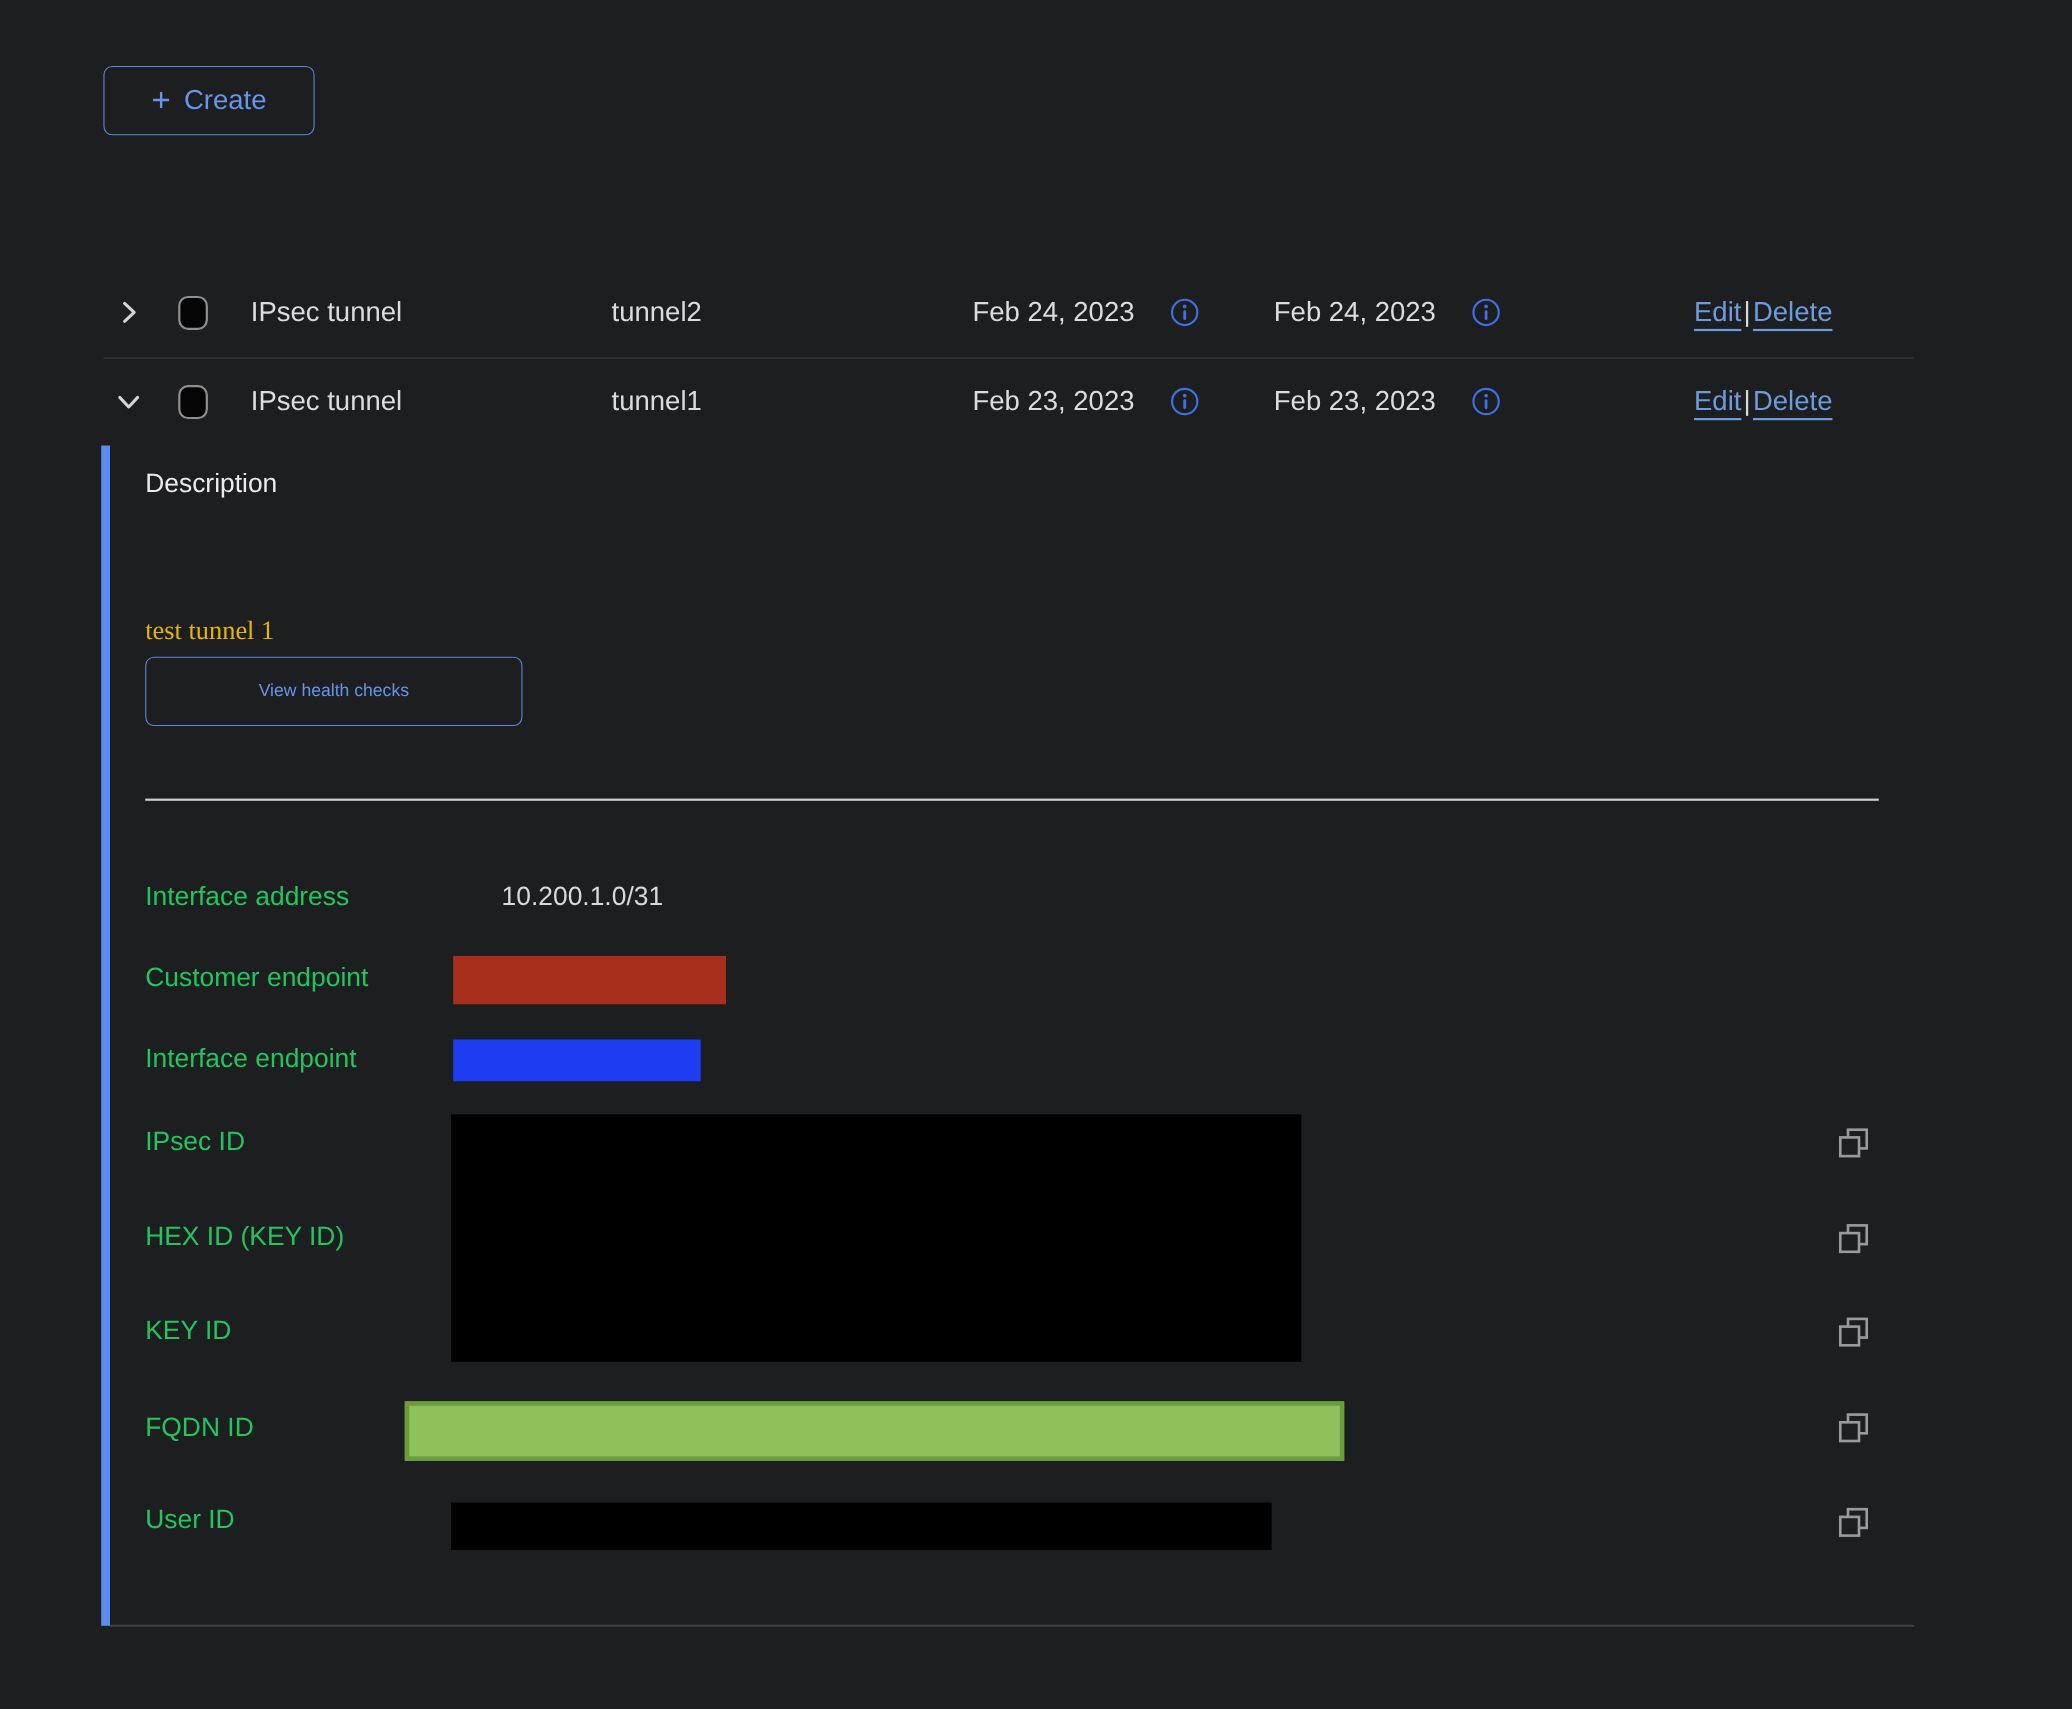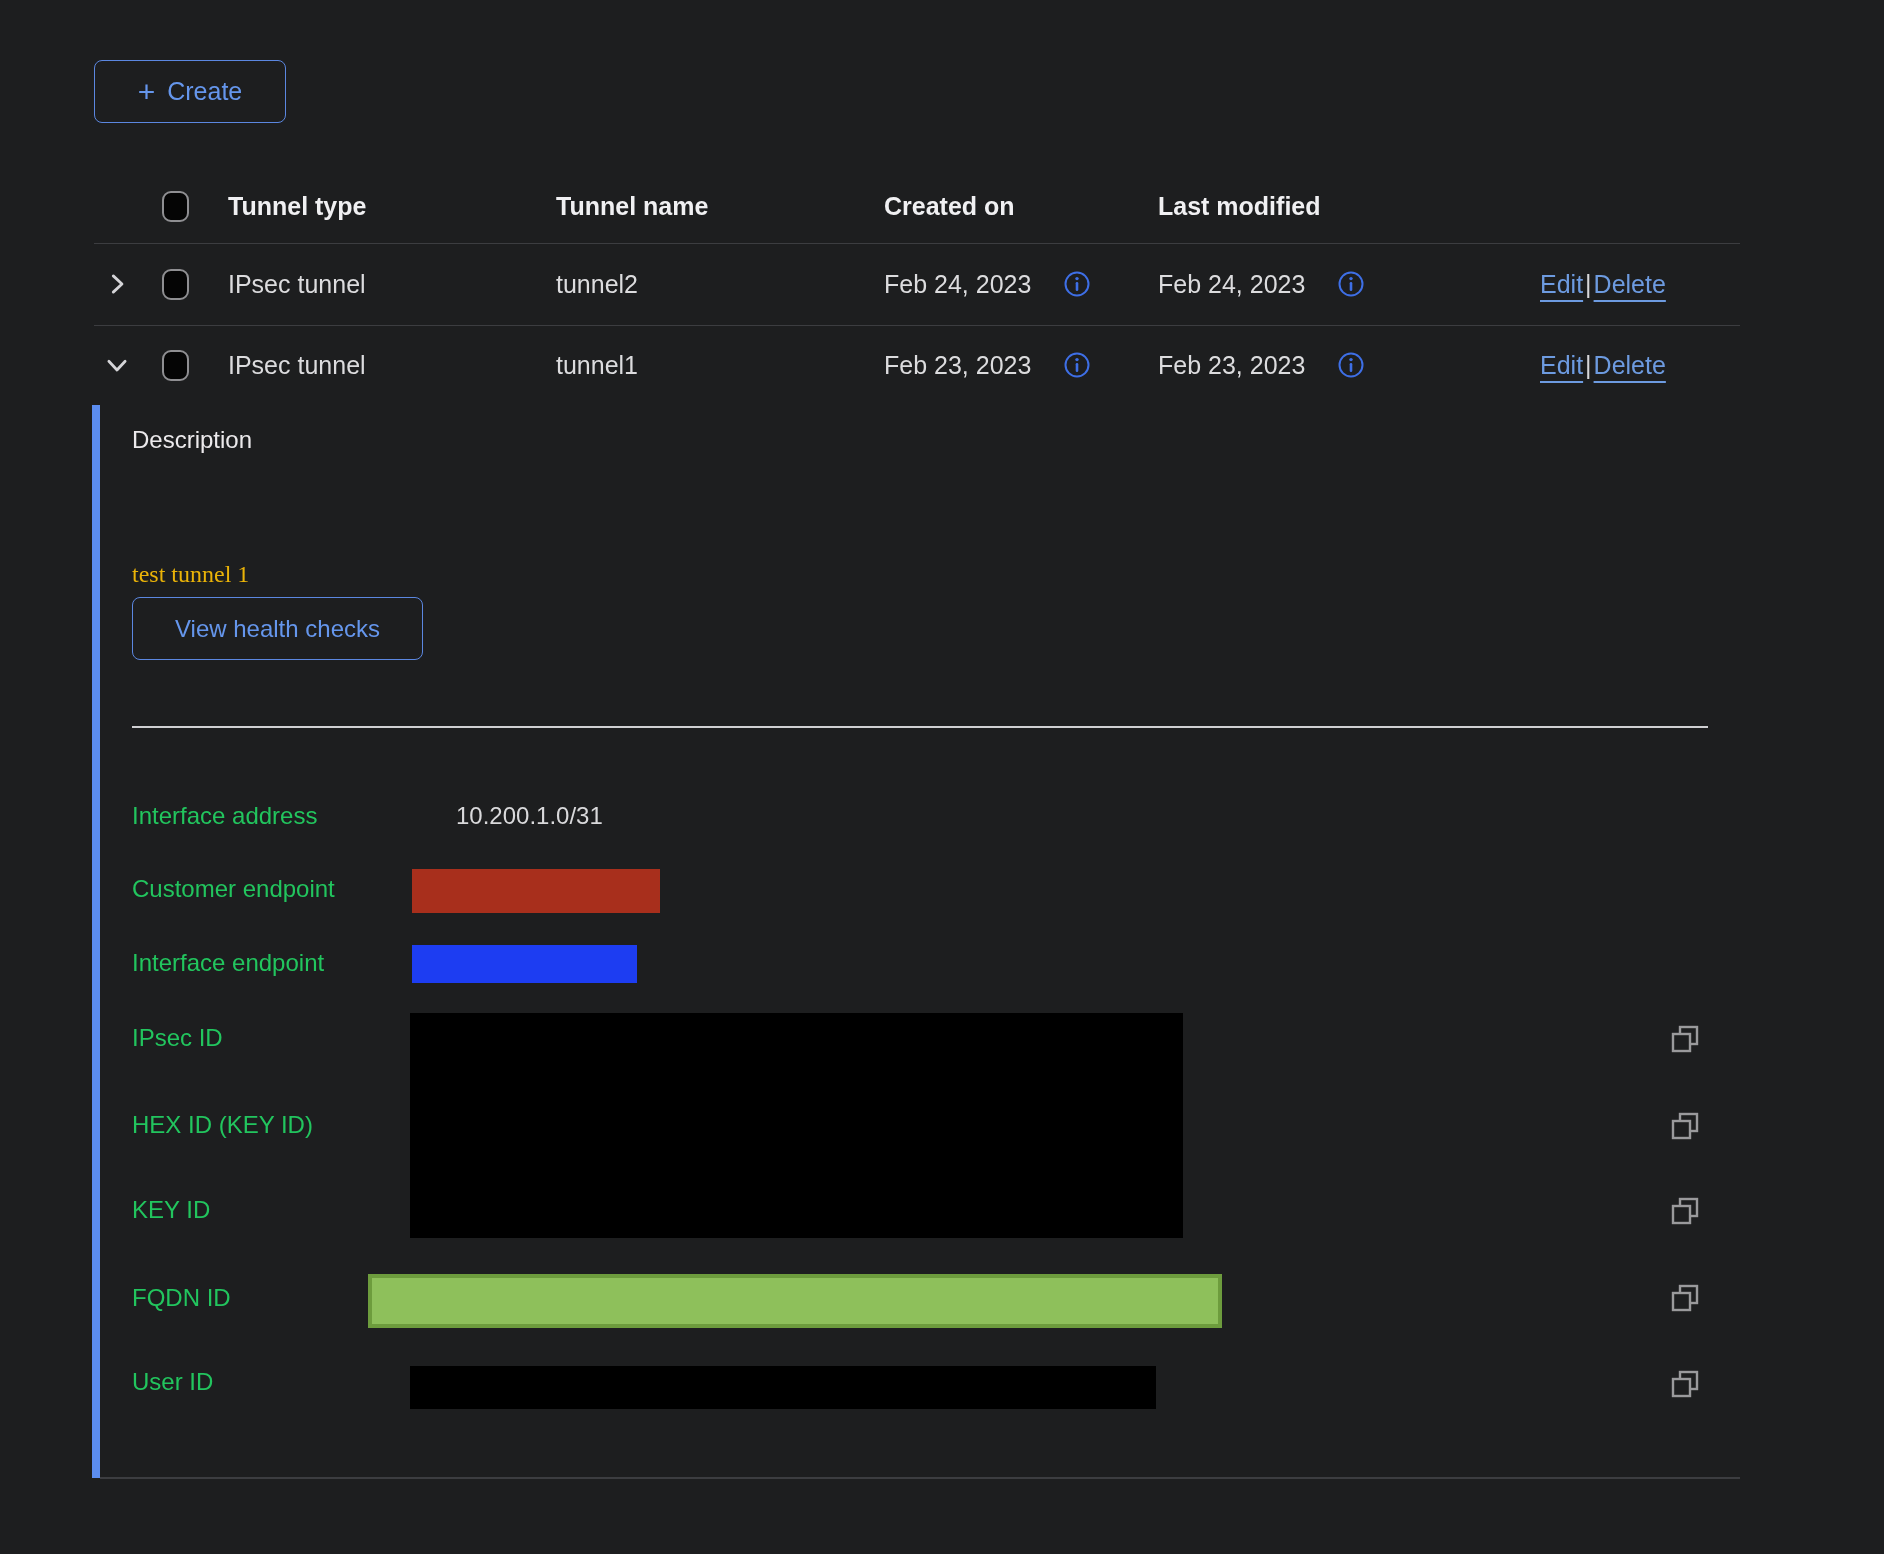--- a/index.html
+++ b/index.html
@@ -35,23 +35,23 @@
   .info-ic{display:inline-flex;cursor:pointer;}
   .actions{display:flex;align-items:center;gap:2px;font-size:25px;}
   .lnk{color:#6d9be0;text-decoration:underline;text-underline-offset:7px;text-decoration-thickness:1.5px;cursor:pointer;}
   .sep{color:#d8d8da;}
   
   .blue-bar{position:absolute;left:92px;top:405px;width:8px;height:1073px;background:#5b8df0;}
   .panel-label{position:absolute;left:132px;font-size:24px;color:#22c55e;line-height:32px;}
   .desc-label{top:424px;color:#eceaec;}
   .desc-value{position:absolute;left:132px;top:558px;font-size:24px;color:#eab308;line-height:32px;font-family:Liberation Serif, serif;}
   .health-btn{
-    position:absolute;left:132px;top:597px;width:291px;height:63px;
+    position:absolute;left:132px;top:597px;width:343px;height:63px;
     box-sizing:border-box;border:1.5px solid #5b87e0;border-radius:8px;
-    background:transparent;color:#6596ec;font-size:24px;font-family:inherit;cursor:pointer;
+    background:transparent;color:#6596ec;font-size:16px;font-family:inherit;cursor:pointer;
   }
   .panel-divider{position:absolute;left:132px;top:726px;width:1576px;height:2px;background:#cfcfd2;}
   .bottom-divider{position:absolute;left:100px;top:1477px;width:1640px;height:2px;background:#3c3d40;}
   .field-value{position:absolute;left:436px;top:800px;font-size:24px;color:#d9d9db;line-height:32px;margin-left:20px;}
   .redact{position:absolute;}
   .redact-red{left:412px;top:869px;width:248px;height:44px;}
   .redact-blue{left:412px;top:945px;width:225px;height:38px;}
   .redact-black-big{left:410px;top:1013px;width:773px;height:225px;}
   .redact-green{left:368px;top:1274px;width:854px;height:54px;box-sizing:border-box;border:4px solid #6d9c3d;}
   .redact-black-user{left:410px;top:1366px;width:746px;height:43px;}
@@ -60,29 +60,20 @@
 </head>
 <body>
 
 <div class="page">
 
   <button class="create-btn">
     <span class="plus">+</span>
     <span>Create</span>
   </button>
 
-  <div class="t-row t-header">
-    <div></div>
-    <div class="checkbox"></div>
-    <div>Tunnel type</div>
-    <div>Tunnel name</div>
-    <div>Created on</div>
-    <div>Last modified</div>
-    <div></div>
-  </div>
 
   <div class="t-row t-r1">
     <div class="expander">
       <svg width="30" height="30" viewBox="0 0 24 24" fill="none" stroke="#d5d5d8" stroke-width="2.2" stroke-linecap="round" stroke-linejoin="round">
           <polyline points="9 5.5 16 12 9 18.5"></polyline>
         </svg>
     </div>
     <div class="checkbox"></div>
     <div>IPsec tunnel</div>
     <div>tunnel2</div>

